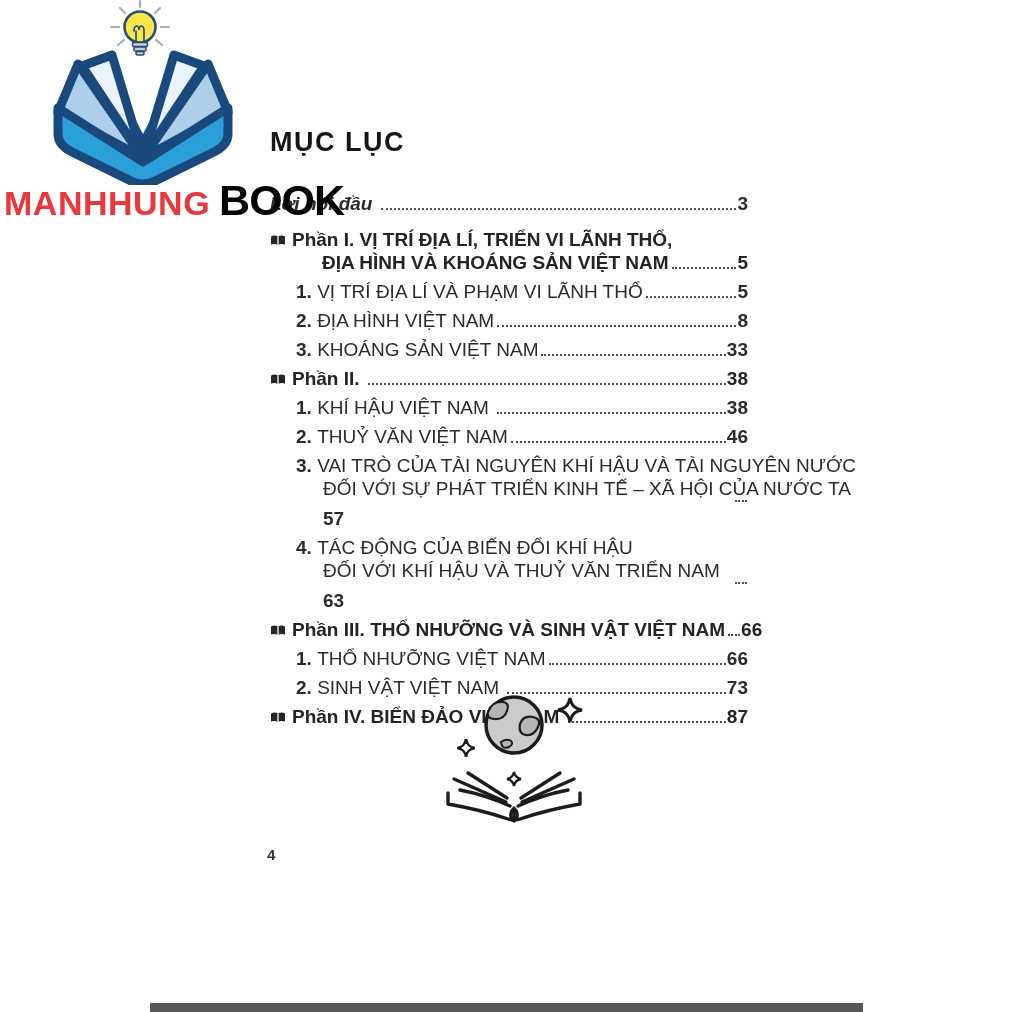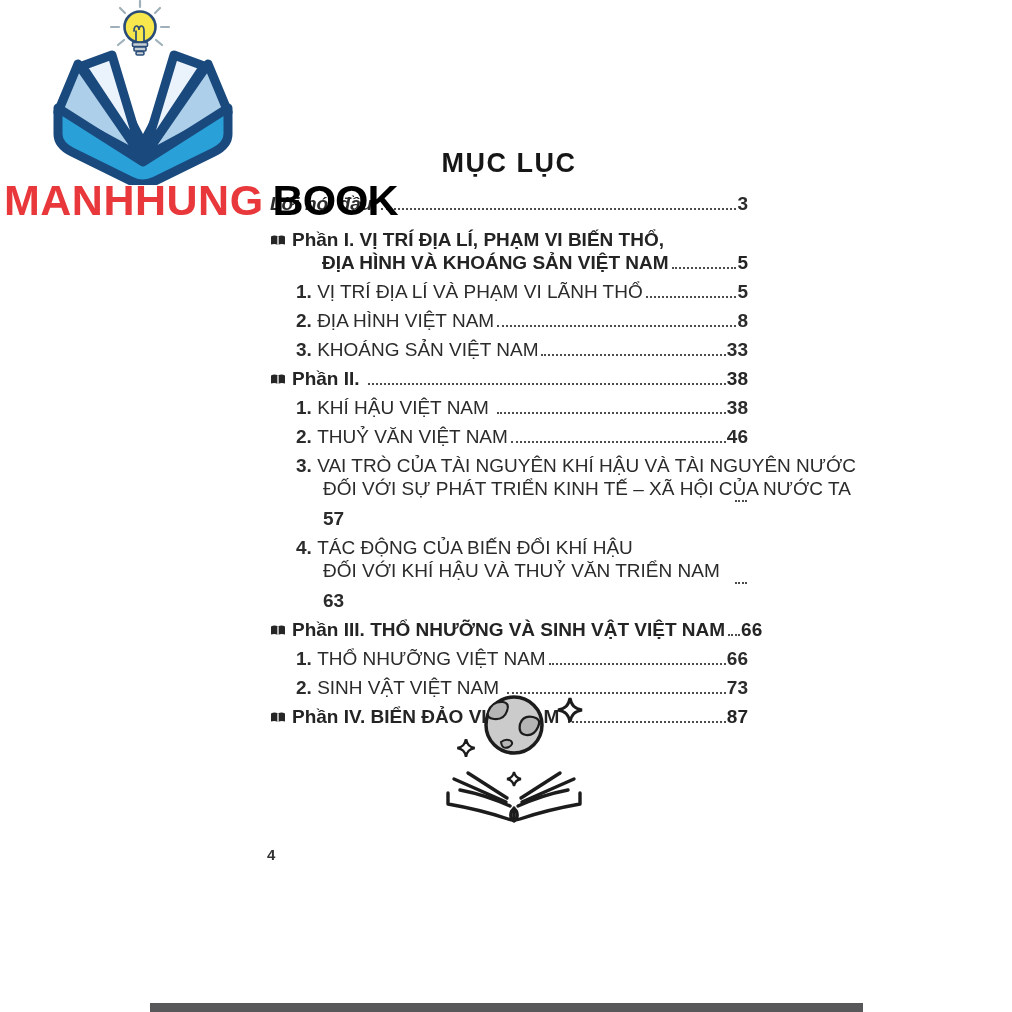--- a/index.html
+++ b/index.html
@@ -8,26 +8,26 @@
     font-family:"Liberation Sans","DejaVu Sans",sans-serif;color:#2b2b2b;
   }
 
   
   .logo{position:absolute;left:0;top:0;width:310px;height:225px;z-index:5;}
   .logo .bulb{position:absolute;left:98px;top:0;}
   .logo .bookmark{position:absolute;left:38px;top:50px;}
   .logo .brand{
     position:absolute;left:4px;top:176px;display:flex;align-items:baseline;white-space:nowrap;
   }
-  .brand-primary{font-size:43px;font-weight:bold;letter-spacing:.5px;color:#e8383c;}
+  .brand-primary{font-size:34px;font-weight:bold;letter-spacing:.5px;color:#e8383c;}
   .brand-secondary{font-size:43px;font-weight:bold;letter-spacing:-1px;color:#000000;margin-left:9px;}
 
   
   .doc-title{
-    position:absolute;left:270px;top:148px;width:478px;text-align:center;
+    position:absolute;left:270px;top:127px;width:478px;
     font-size:27px;font-weight:bold;letter-spacing:1.5px;color:#161616;
   }
 
   
   .toc{position:absolute;left:270px;top:192px;width:478px;}
   .toc-entry{margin-bottom:6px;}
   .toc-entry.preface{margin-bottom:13px;}
   .toc-entry.item{padding-left:26px;}
   .toc-line{display:flex;align-items:baseline;line-height:23px;font-size:19px;}
   .toc-entry.part .toc-line{font-weight:bold;color:#242424;}
@@ -101,21 +101,21 @@
       </div>
       <div class="toc-entry part">
         <div class="toc-line">
     <span class="book-marker">
       <svg width="16" height="13" viewBox="0 0 16 13">
         <path d="M1,2.4 Q4.5,0.6 8,2.4 Q11.5,0.6 15,2.4 L15,10.6 Q11.5,9.2 8,11 Q4.5,9.2 1,10.6 Z" fill="#262626"></path>
         <path d="M8,2.4 L8,11" stroke="#ffffff" stroke-width="1.3"></path>
       </svg>
     </span>
     <span class="toc-prefix">Phần I. </span>
-    <span class="toc-label">VỊ TRÍ ĐỊA LÍ, PHẠM VI BIẾN THỔ,</span>
+    <span class="toc-label">VỊ TRÍ ĐỊA LÍ, TRIỂN VI LÃNH THỔ,</span>
 
   </div>
         <div class="toc-line cont">
 
     <span class="toc-label">ĐỊA HÌNH VÀ KHOÁNG SẢN VIỆT NAM</span>
     <span class="toc-leader"></span>
     <span class="toc-pageno">5</span>
   </div>
       </div>
       <div class="toc-entry item">

